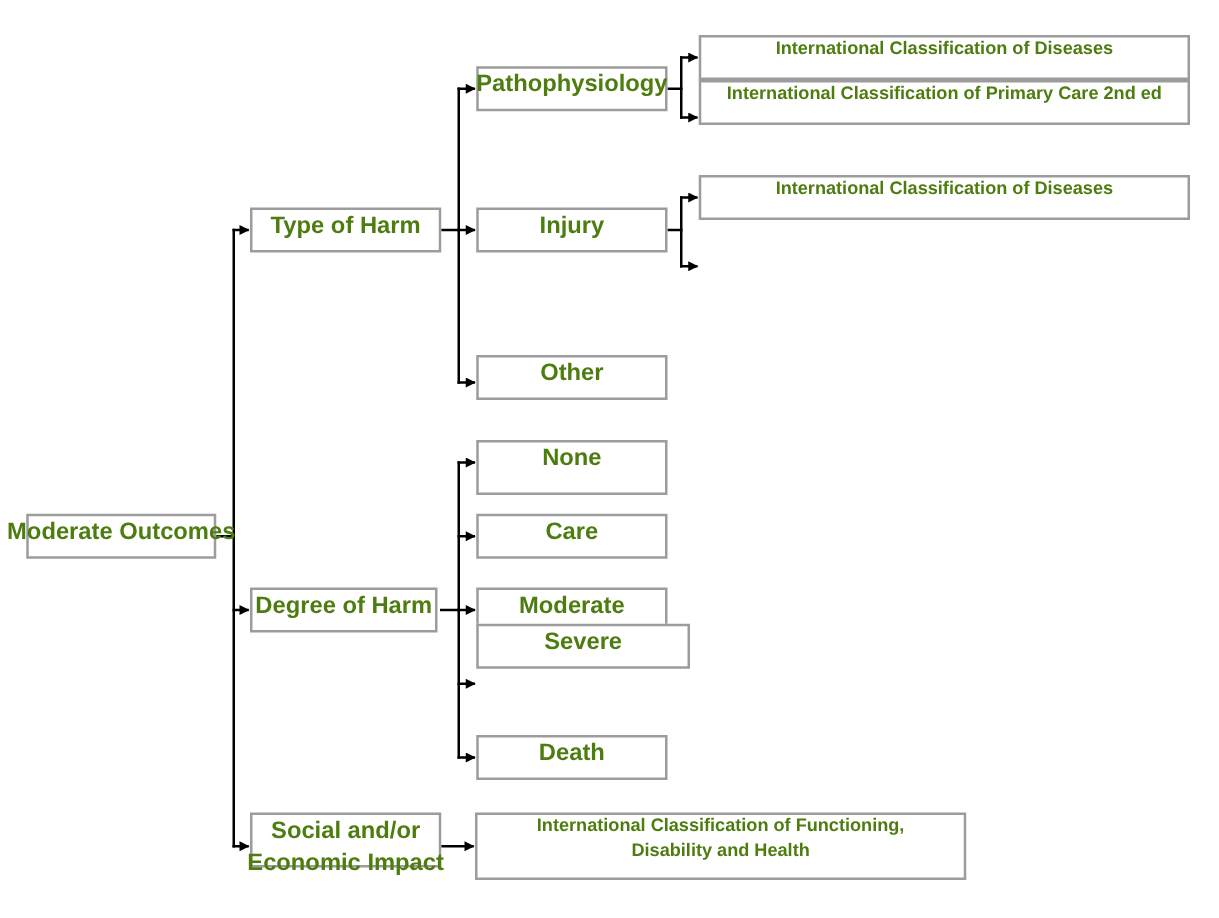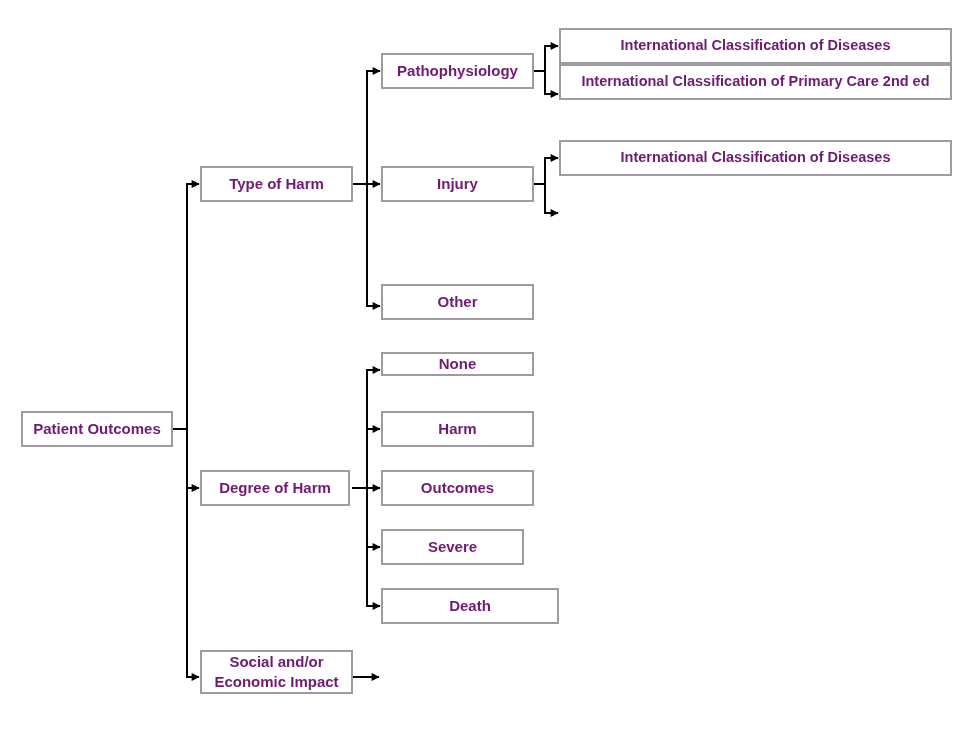--- a/index.html
+++ b/index.html
@@ -27,32 +27,32 @@
     stroke-width: 2;
     fill: none;
     stroke-linecap: square;
   }
   .node {
     position: absolute;
     box-sizing: border-box;
     background: #ffffff;
     border: 2px solid #9c9c9c;
     display: flex;
-    align-items: center;
+    align-items: flex-start;
     justify-content: center;
-    color: #701a75;
+    color: #4d7c0f;
     font-weight: 600;
   }
   .node span {
     display: block;
     text-align: center;
     white-space: pre;
     line-height: 1.35;
   }
-  .node.lv { font-size: 15px; }
+  .node.lv { font-size: 19px; }
   .node.leaf { font-size: 14.5px; }
 </style>
 </head>
 <body>
 
 <div class="canvas">
 
   <svg class="connectors" viewBox="0 0 975 734" xmlns="http://www.w3.org/2000/svg">
     <defs>
       <marker id="arrow" viewBox="0 0 10 10" refX="8" refY="5" markerWidth="9" markerHeight="8" markerUnits="userSpaceOnUse" orient="auto-start-reverse">
@@ -87,21 +87,21 @@
     <path d="M367,370 H379" marker-end="url(#arrow)"></path>
     <path d="M367,429 H379" marker-end="url(#arrow)"></path>
     <path d="M367,488 H379" marker-end="url(#arrow)"></path>
     <path d="M367,547 H379" marker-end="url(#arrow)"></path>
     <path d="M367,606 H379" marker-end="url(#arrow)"></path>
 
     <path d="M353,677 H378" marker-end="url(#arrow)"></path>
   </svg>
 
   <div class="node lv" style="left:21px;top:411px;width:152px;height:36px">
-    <span>Patient Outcomes</span>
+    <span>Moderate Outcomes</span>
   </div>
 
   <div class="node lv" style="left:200px;top:166px;width:153px;height:36px">
     <span>Type of Harm</span>
   </div>
   <div class="node lv" style="left:200px;top:470px;width:150px;height:36px">
     <span>Degree of Harm</span>
   </div>
   <div class="node lv" style="left:200px;top:650px;width:153px;height:44px">
     <span>Social and/or
@@ -111,39 +111,43 @@
   <div class="node lv" style="left:381px;top:53px;width:153px;height:36px">
     <span>Pathophysiology</span>
   </div>
   <div class="node lv" style="left:381px;top:166px;width:153px;height:36px">
     <span>Injury</span>
   </div>
   <div class="node lv" style="left:381px;top:284px;width:153px;height:36px">
     <span>Other</span>
   </div>
 
-  <div class="node lv" style="left:381px;top:352px;width:153px;height:24px">
+  <div class="node lv" style="left:381px;top:352px;width:153px;height:44px">
     <span>None</span>
   </div>
   <div class="node lv" style="left:381px;top:411px;width:153px;height:36px">
-    <span>Harm</span>
+    <span>Care</span>
   </div>
   <div class="node lv" style="left:381px;top:470px;width:153px;height:36px">
-    <span>Outcomes</span>
+    <span>Moderate</span>
   </div>
-  <div class="node lv" style="left:381px;top:529px;width:143px;height:36px">
+  <div class="node lv" style="left:381px;top:499px;width:171px;height:36px">
     <span>Severe</span>
   </div>
-  <div class="node lv" style="left:381px;top:588px;width:178px;height:36px">
+  <div class="node lv" style="left:381px;top:588px;width:153px;height:36px">
     <span>Death</span>
   </div>
 
   <div class="node leaf" style="left:559px;top:28px;width:393px;height:36px">
     <span>International Classification of Diseases</span>
   </div>
   <div class="node leaf" style="left:559px;top:64px;width:393px;height:36px">
     <span>International Classification of Primary Care 2nd ed</span>
   </div>
   <div class="node leaf" style="left:559px;top:140px;width:393px;height:36px">
     <span>International Classification of Diseases</span>
   </div>
+  <div class="node leaf" style="left:380px;top:650px;width:393px;height:54px">
+    <span>International Classification of Functioning,
+Disability and Health</span>
+  </div>
 
 </div>
 
 </body></html>

